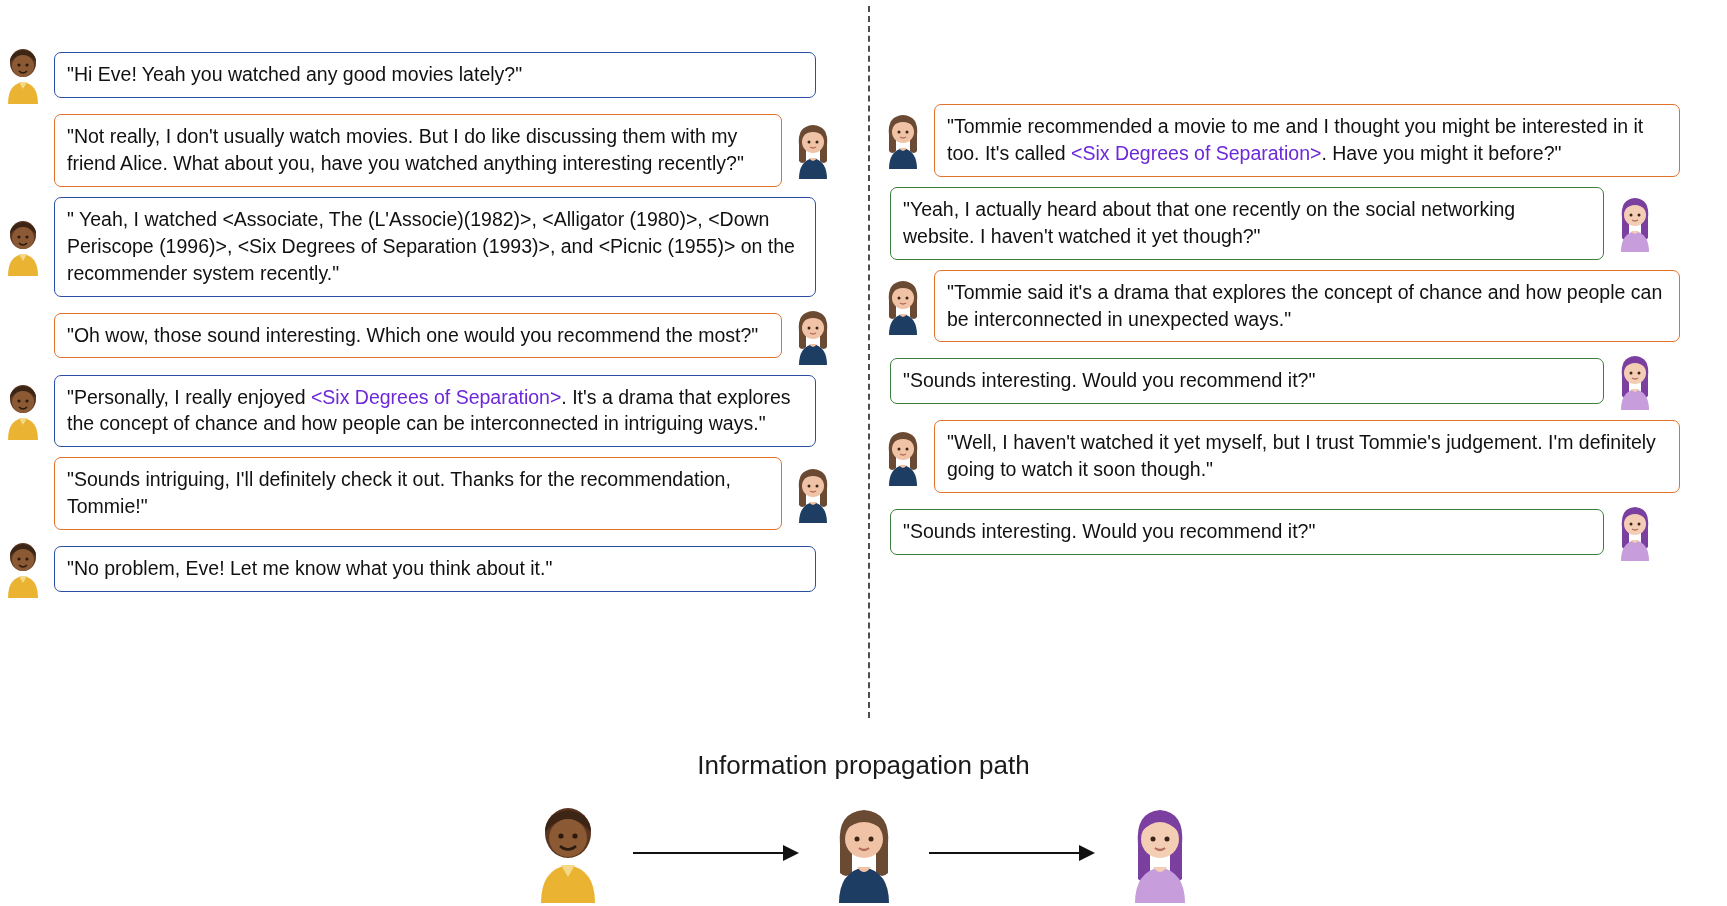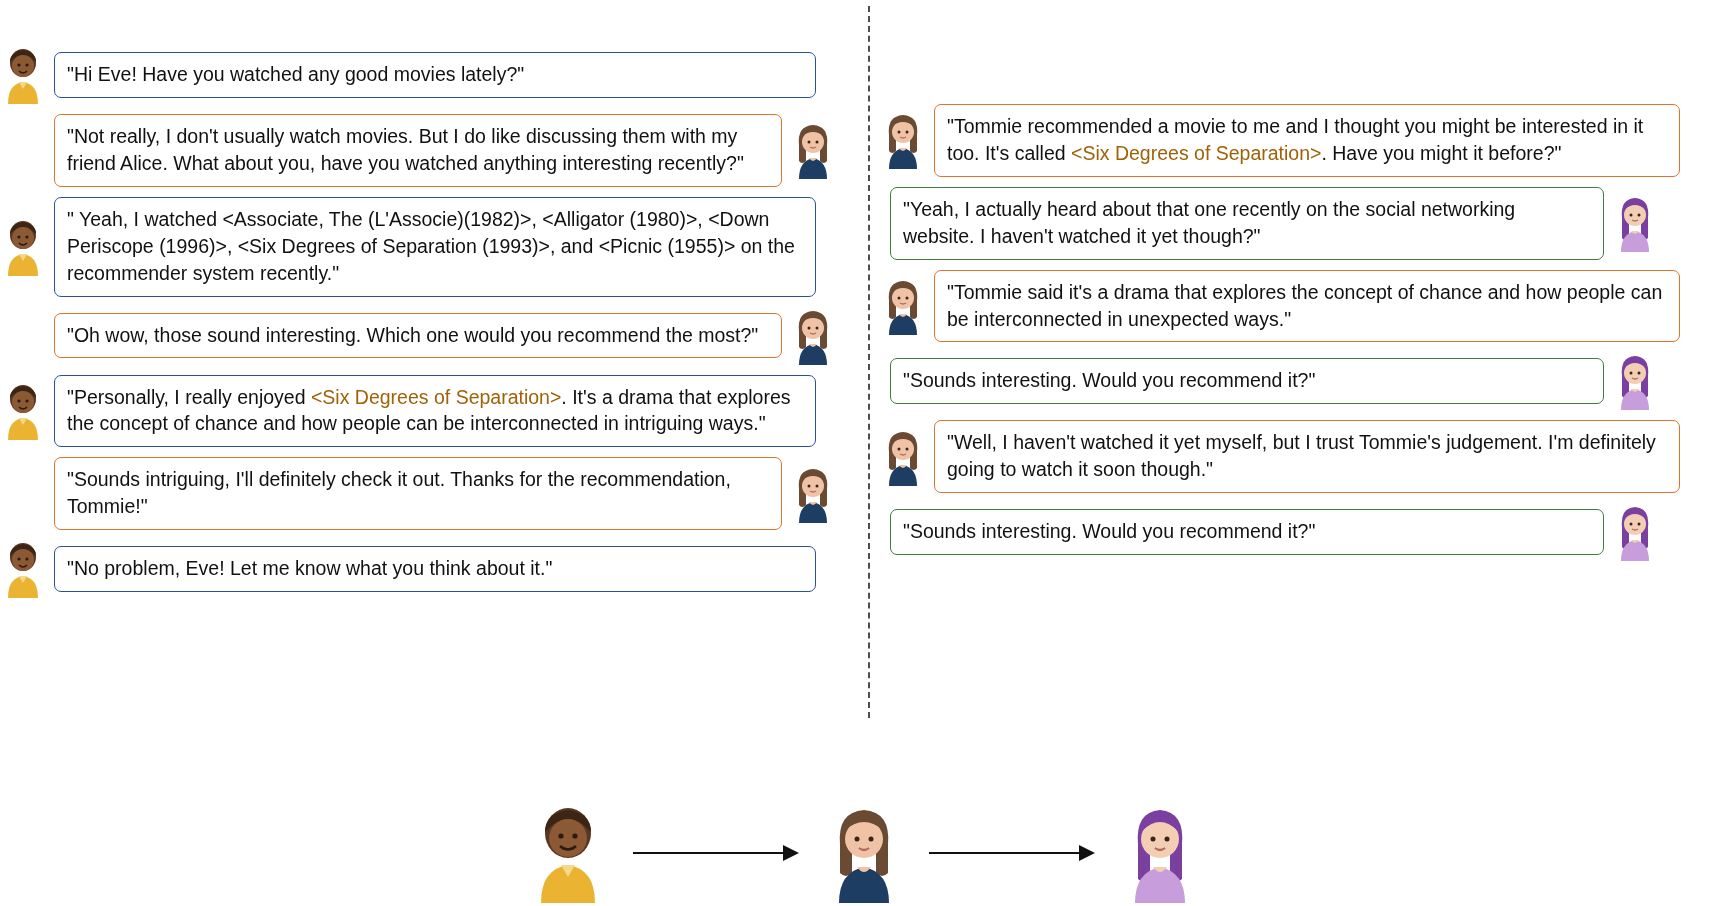--- a/index.html
+++ b/index.html
@@ -52,21 +52,21 @@
     font-size: 19.5px;
     line-height: 1.38;
     color: #111111;
     background: #ffffff;
     box-sizing: border-box;
   }
   .bubble.blue   { border-color: #2b4fa2; }
   .bubble.orange { border-color: #e2712a; }
   .bubble.green  { border-color: #3f7d3f; }
 
-  .movie { color: #a16207; margin-top: 24px; }
+  .movie { color: #6d28d9; margin-top: 24px; }
   .spell2 {
     text-decoration-color: #d13b3b;
     text-decoration-style: wavy;
     text-decoration-thickness: 1.4px;
     text-underline-offset: 2px;
   }
 
   
   .avatar {
     width: 46px;
@@ -143,21 +143,21 @@
           <path d="M10 16 Q23 2 36 16 Q36 6 23 4 Q10 6 10 16 Z" fill="#3d2516"></path>
           <circle cx="23" cy="20" r="11" fill="#8b5a35"></circle>
           <circle cx="19" cy="19" r="1.6" fill="#2b1a0f"></circle>
           <circle cx="27" cy="19" r="1.6" fill="#2b1a0f"></circle>
           <path d="M19 25 Q23 29 27 25" stroke="#2b1a0f" stroke-width="1.6" fill="none"></path>
           <path d="M8 58 Q8 38 23 36 Q38 38 38 58 Z" fill="#eab332"></path>
           <path d="M19 36 L23 43 L27 36 Z" fill="#f5d98a"></path>
         </svg>
       </div>
       <div class="bubble blue" style="width:762px;">
-        "Hi <span class="spell2">Eve</span>! <span class="spell2">Have</span> you watched any good movies lately?"
+        "Hi <span class="spell2">Eve</span>! <span class="spell2">Yeah</span> you watched any good movies lately?"
       </div>
     </div>
 
     <div class="row" style="padding-left:54px;">
       <div class="bubble orange" style="width:728px;">"Not really, I don't usually watch movies. But I do like discussing them with my friend Alice. What about you, have you watched anything interesting recently?"</div>
       <div class="avatar">
         <svg viewBox="0 0 46 58" width="46" height="58">
           <path d="M9 24 Q7 5 23 4 Q39 5 37 24 L37 40 Q34 44 30 40 L30 18 L16 18 L16 40 Q12 44 9 40 Z" fill="#6b4a33"></path>
           <circle cx="23" cy="21" r="11" fill="#f0c3a6"></circle>
           <path d="M11 16 Q23 6 35 16 Q33 9 23 8 Q13 9 11 16 Z" fill="#6b4a33"></path>
@@ -351,20 +351,21 @@
           <circle cx="27" cy="21" r="1.5" fill="#3a2418"></circle>
           <path d="M20 26 Q23 28 26 26" stroke="#b06a5a" stroke-width="1.4" fill="none"></path>
           <path d="M9 58 Q9 40 23 37 Q37 40 37 58 Z" fill="#c79ddb"></path>
           <path d="M19 37 Q23 43 27 37 Z" fill="#f3cdb4"></path>
         </svg>
       </div>
     </div>
 
   </div>
 
+  <div class="footer-title">Information propagation path</div>
 
   <div class="path">
     <div class="avatar avatar-big">
       <svg viewBox="0 0 78 100" width="78" height="100">
         <ellipse cx="39" cy="30" rx="23" ry="25" fill="#5a3620"></ellipse>
         <path d="M16 29 Q39 3 62 29 Q62 10 39 7 Q16 10 16 29 Z" fill="#3d2516"></path>
         <circle cx="39" cy="35" r="19" fill="#8b5a35"></circle>
         <circle cx="32" cy="33" r="2.6" fill="#2b1a0f"></circle>
         <circle cx="46" cy="33" r="2.6" fill="#2b1a0f"></circle>
         <path d="M31 43 Q39 50 47 43" stroke="#2b1a0f" stroke-width="2.4" fill="none"></path>

